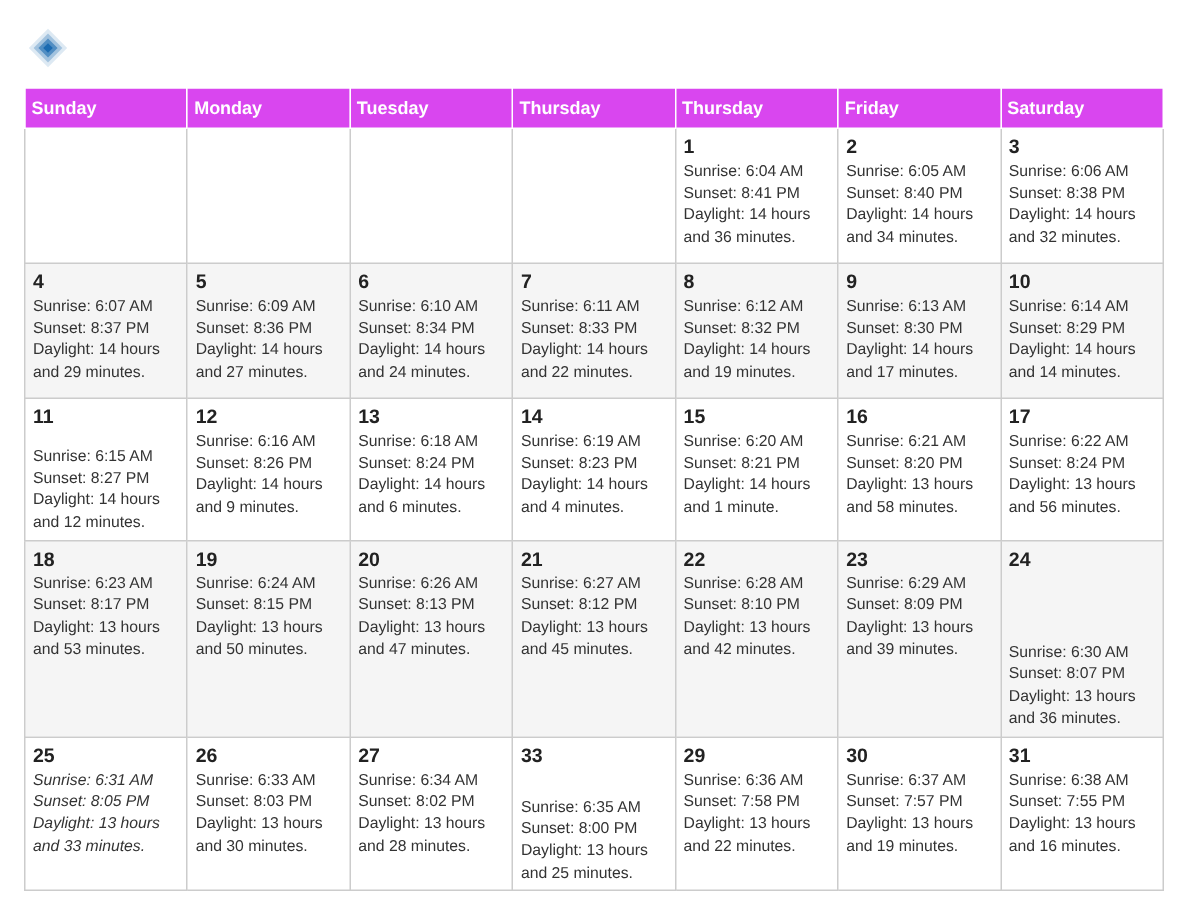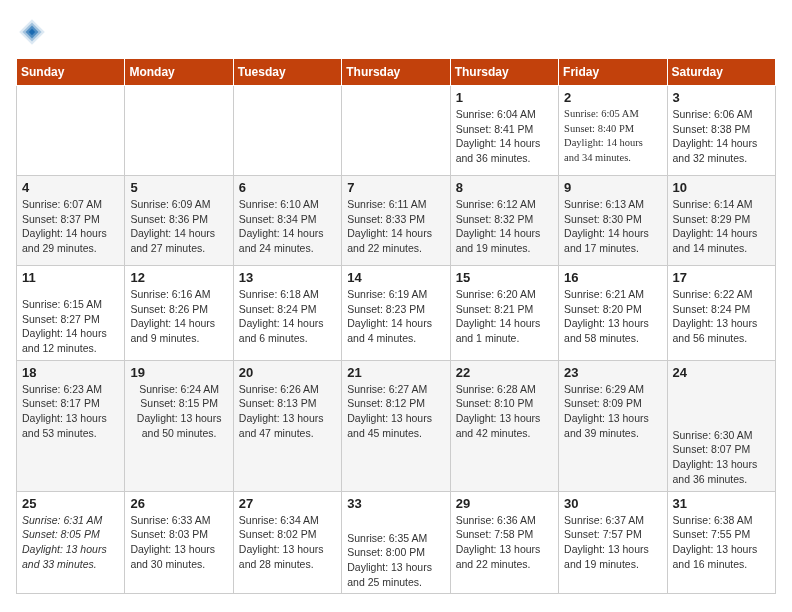--- a/index.html
+++ b/index.html
@@ -53,21 +53,21 @@
       font-size: 16px;
       font-weight: normal;
       color: #555;
     }
     .calendar {
       width: 100%;
       border-collapse: collapse;
       font-size: 11px;
     }
     .calendar thead tr th {
-      background: #c2410c;
+      background: #d946ef;
       color: #fff;
       padding: 6px 4px;
       text-align: left;
       font-size: 12px;
       font-weight: bold;
       border: 1px solid #fff;
       margin-left: 23px;
     }
     .calendar tbody tr td {
       border: 1px solid #ccc;
@@ -137,21 +137,21 @@
         <td class="empty-cell"></td>
         <td>
           <div class="day-num">1</div>
           <div class="day-info" style="white-space: pre-line;">Sunrise: 6:04 AM
 Sunset: 8:41 PM
 Daylight: 14 hours
 and 36 minutes.</div>
         </td>
         <td>
           <div class="day-num">2</div>
-          <div class="day-info" style="white-space: pre-line; font-family: Liberation Serif, serif;">Sunrise: 6:05 AM
+          <div class="day-info" style="white-space: pre-line;">Sunrise: 6:05 AM
 Sunset: 8:40 PM
 Daylight: 14 hours
 and 34 minutes.</div>
         </td>
         <td>
           <div class="day-num">3</div>
           <div class="day-info" style="white-space: pre-line;">Sunrise: 6:06 AM
 Sunset: 8:38 PM
 Daylight: 14 hours
 and 32 minutes.</div>
@@ -262,21 +262,21 @@
       <tr>
         <td>
           <div class="day-num">18</div>
           <div class="day-info" style="white-space: pre-line;">Sunrise: 6:23 AM
 Sunset: 8:17 PM
 Daylight: 13 hours
 and 53 minutes.</div>
         </td>
         <td>
           <div class="day-num">19</div>
-          <div class="day-info" style="white-space: pre-line; text-align: center;">Sunrise: 6:24 AM
+          <div class="day-info" style="white-space: pre-line;">Sunrise: 6:24 AM
 Sunset: 8:15 PM
 Daylight: 13 hours
 and 50 minutes.</div>
         </td>
         <td>
           <div class="day-num">20</div>
           <div class="day-info" style="white-space: pre-line;">Sunrise: 6:26 AM
 Sunset: 8:13 PM
 Daylight: 13 hours
 and 47 minutes.</div>

